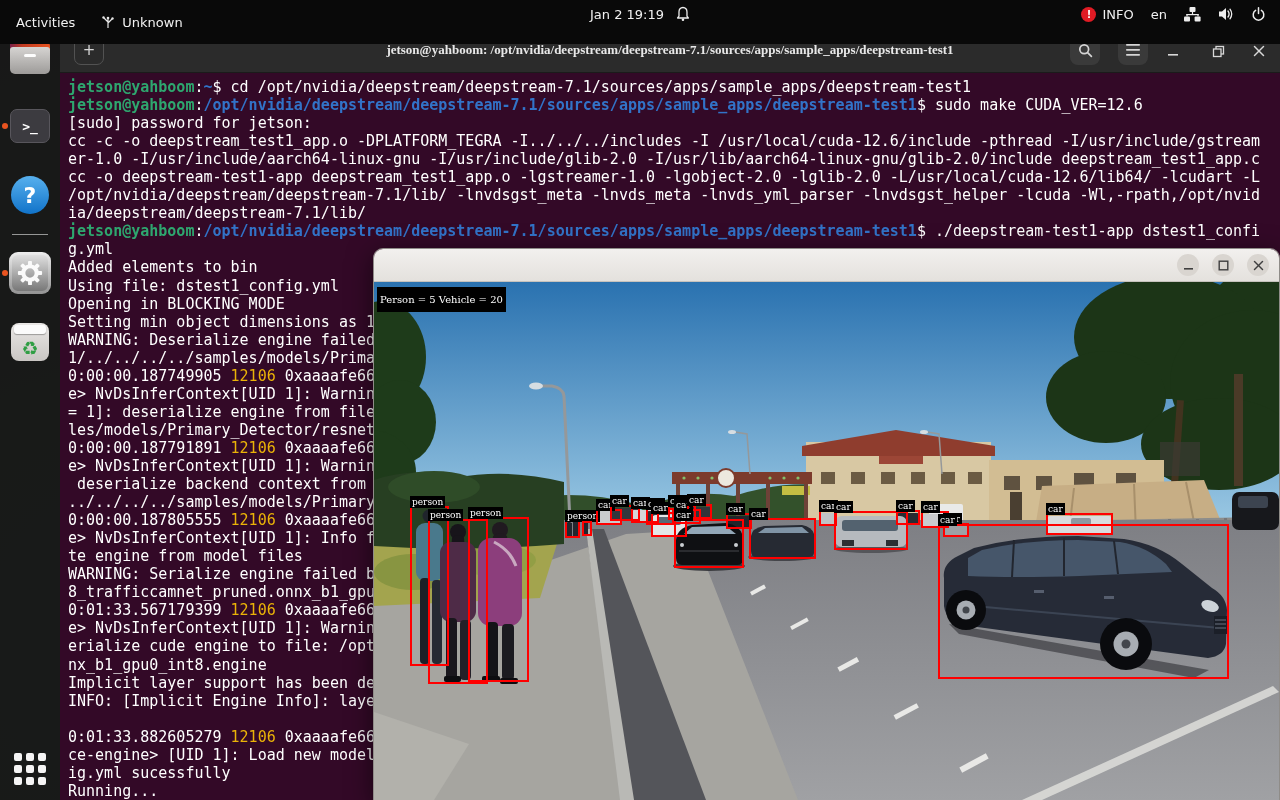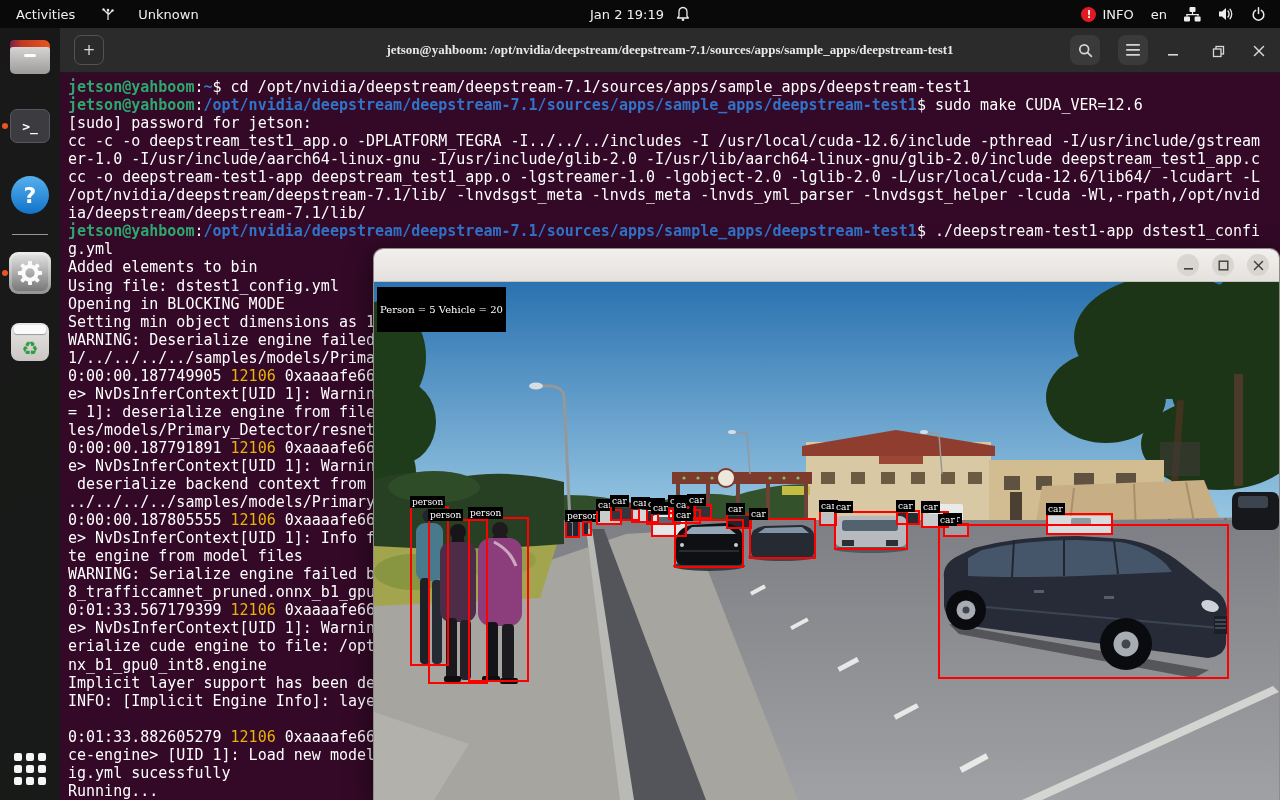--- a/index.html
+++ b/index.html
@@ -1,24 +1,24 @@
 <!DOCTYPE html>
 <html><head>
 <meta charset="utf-8">
 <style>
   html,body{margin:0;padding:0;}
   body{width:1280px;height:800px;position:relative;overflow:hidden;
        background:#141414 radial-gradient(circle at 10% 80%, #17301b 0%, #101010 60%);
        font-family:"DejaVu Sans", sans-serif; -webkit-font-smoothing:antialiased;}
 
   
-  #topbar{position:absolute;left:0;top:0;width:1280px;height:28px;background:#090909;
+  #topbar{position:absolute;left:0;top:0;width:1280px;height:44px;background:#090909;
           color:#f1f1f1;font-size:13px;display:flex;align-items:center;z-index:50;}
   .tb-left{display:flex;align-items:center;gap:26px;padding-left:16px;}
-  .tb-app{display:flex;align-items:center;gap:23px;}
+  .tb-app{display:flex;align-items:center;gap:7px;}
   .tb-center{position:absolute;left:50%;top:0;height:28px;transform:translateX(-50%);
              display:flex;align-items:center;gap:12px;}
   .tb-right{position:absolute;right:0;top:0;height:28px;display:flex;align-items:center;
             gap:17px;padding-right:14px;}
   .maxn{display:flex;align-items:center;gap:6px;}
   .maxn-badge{width:15px;height:15px;border-radius:50%;background:#e01b24;color:#fff;
               font-size:10px;font-weight:bold;display:flex;align-items:center;justify-content:center;}
   .tb-icon{display:flex;align-items:center;}
 
   
@@ -81,21 +81,21 @@
              display:flex;align-items:center;justify-content:flex-end;gap:13px;padding-right:10px;box-sizing:border-box;}
   .vt-btn{width:22px;height:22px;border-radius:50%;background:#d9d5d0;display:flex;
           align-items:center;justify-content:center;}
   #video-area{position:relative;width:905px;height:518px;background:#000;}
   #scene{position:absolute;left:0;top:0;}
   #det-layer{position:absolute;left:0;top:0;width:905px;height:518px;padding-left:44px;}
   .det{position:absolute;border:2px solid #ff0000;box-sizing:border-box;}
   .det-label{position:absolute;left:-2px;bottom:100%;background:#000;color:#fff;
              font-family:"DejaVu Serif",serif;font-size:9px;line-height:12px;padding:0 2px;white-space:nowrap;}
   #osd-counter{position:absolute;left:3px;top:5px;background:#000;color:#fff;
-             font-family:"DejaVu Serif",serif;font-size:10px;line-height:13px;padding:16px 3px;white-space:nowrap;}
+             font-family:"DejaVu Serif",serif;font-size:10px;line-height:13px;padding:6px 3px;white-space:nowrap;}
 </style>
 </head>
 <body>
 
 <div id="topbar">
   <div class="tb-left">
     <span>Activities</span>
     <span class="tb-app">
       <svg class="tb-icon" width="14" height="14" viewBox="0 0 14 14">
         <g stroke="#e8e8e8" stroke-width="1.2" fill="none">

